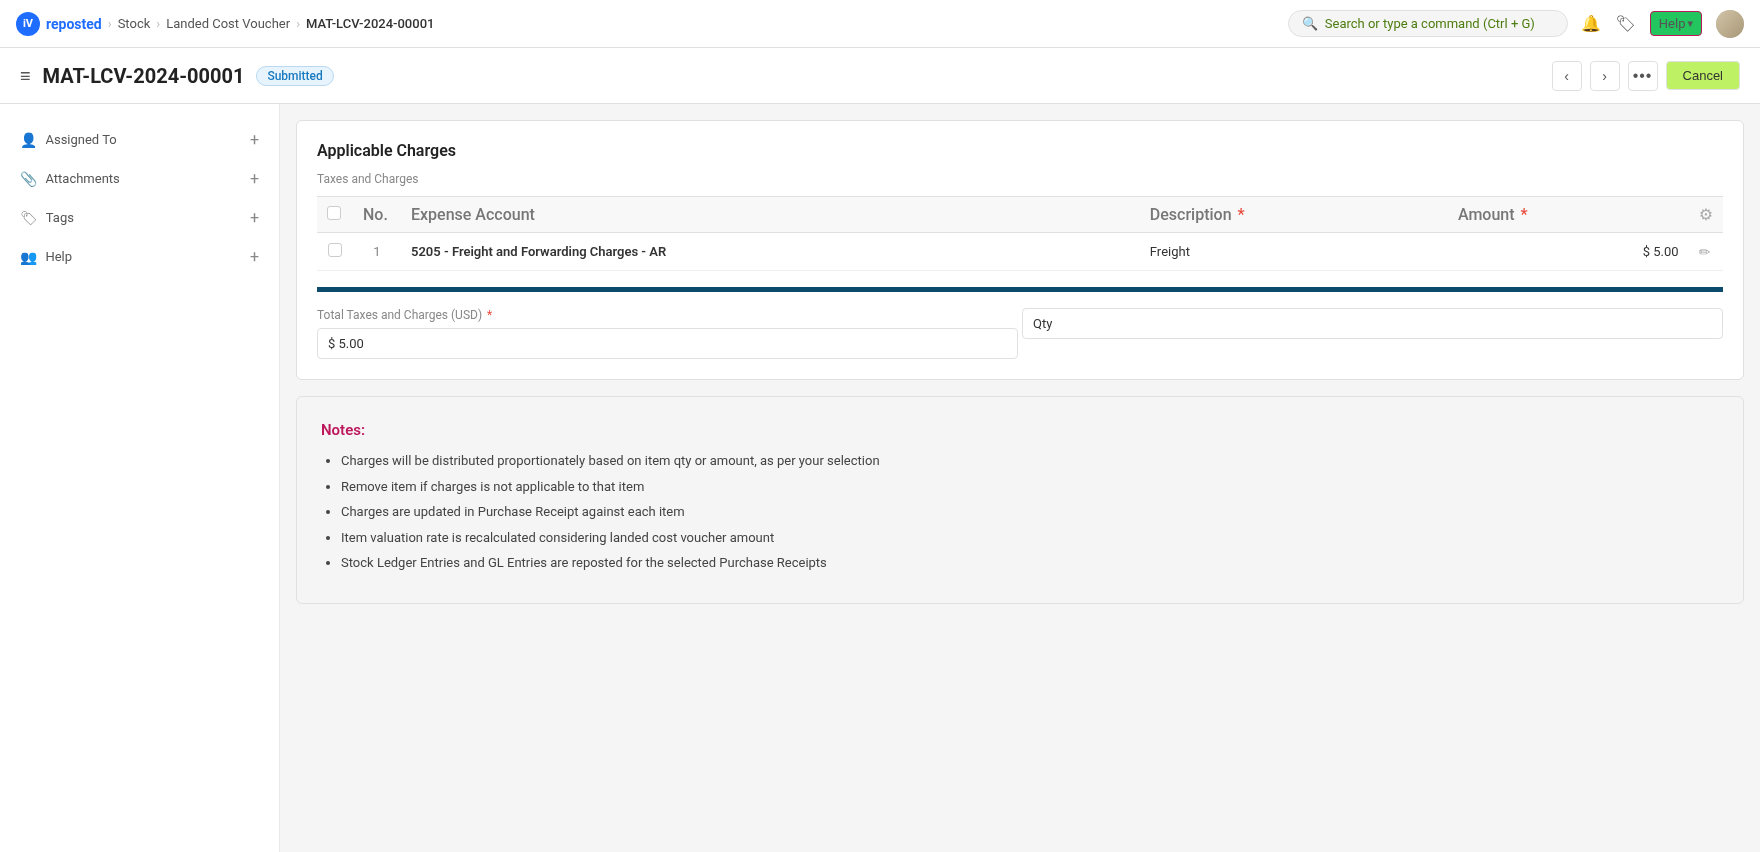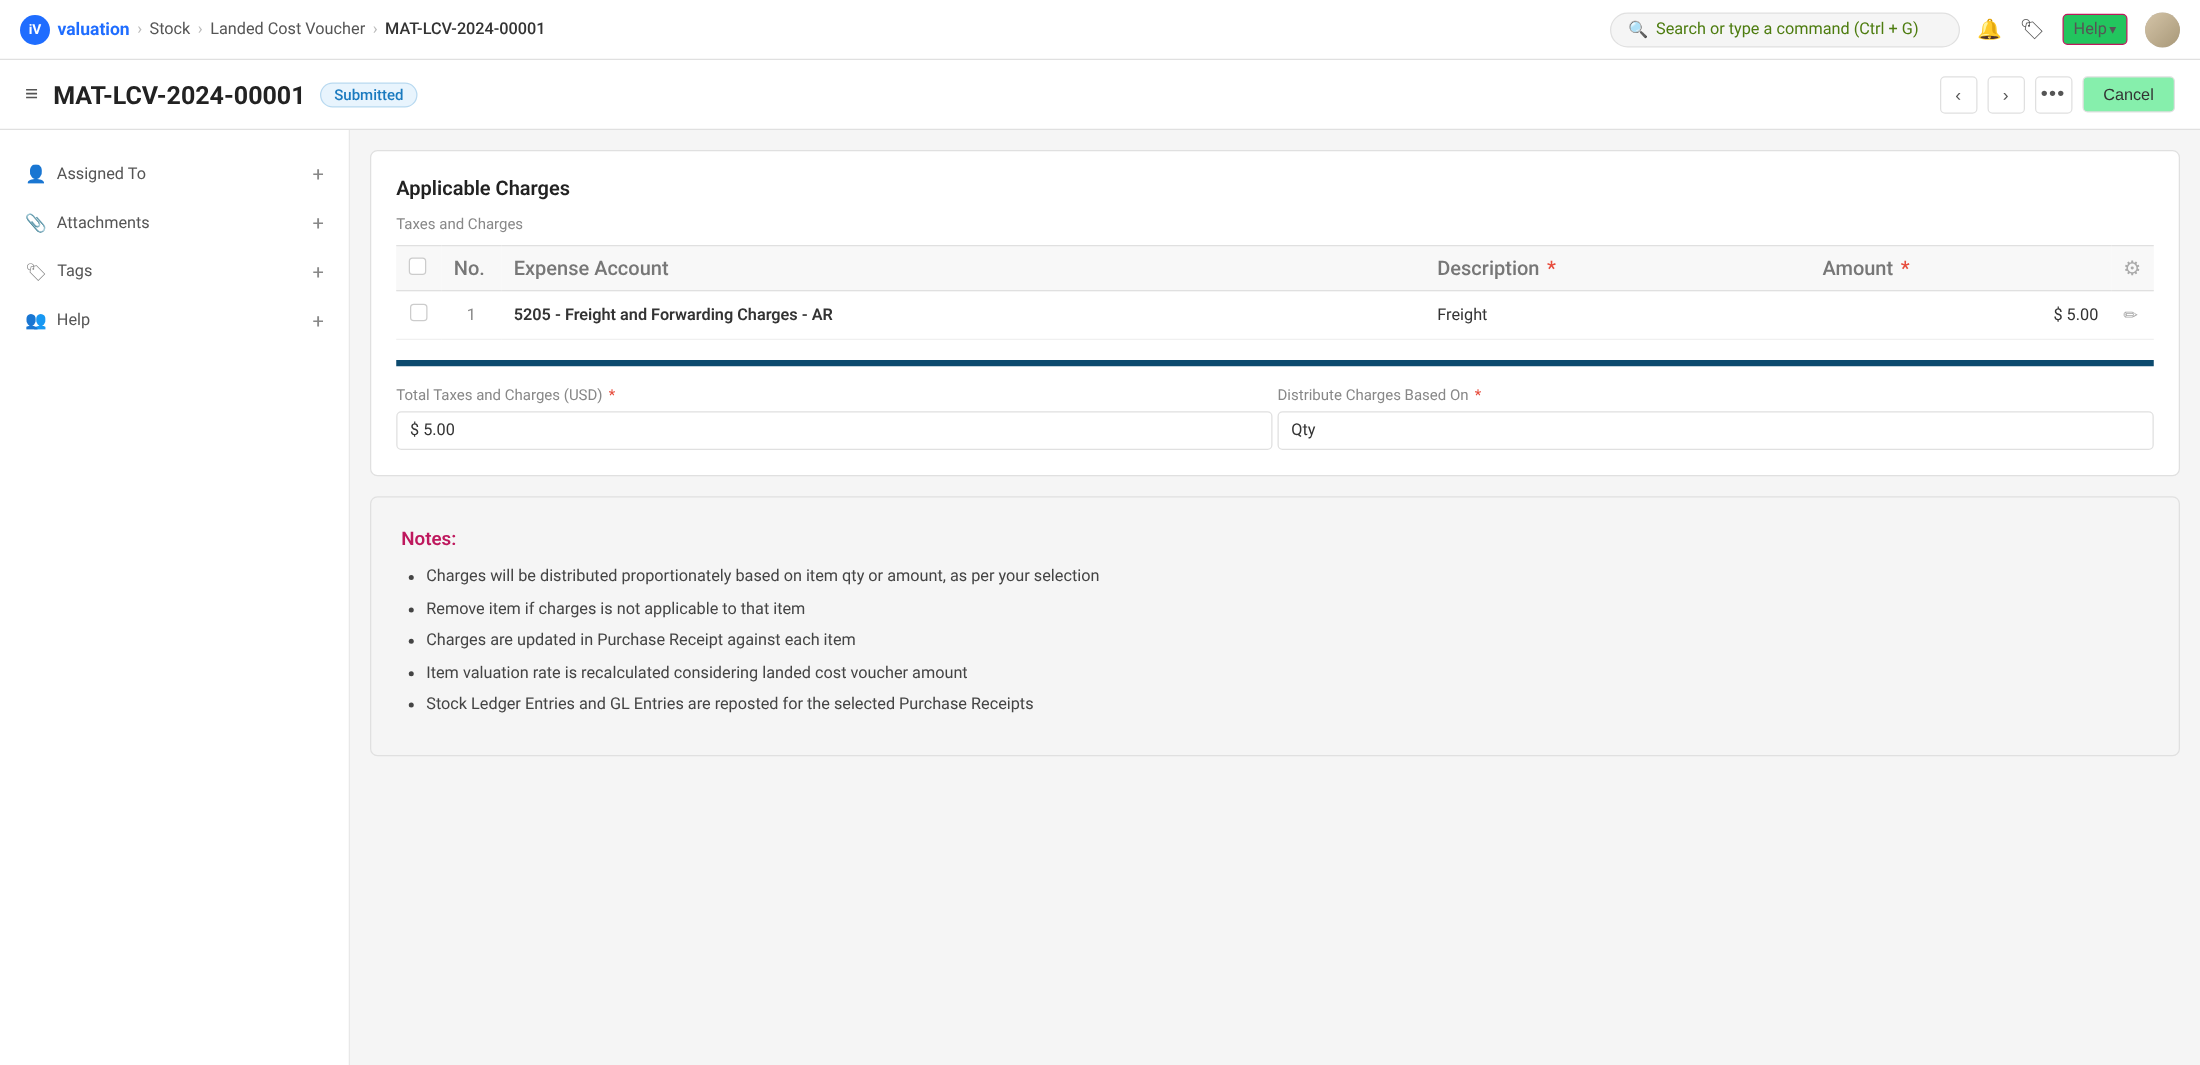--- a/index.html
+++ b/index.html
@@ -65,21 +65,21 @@
       background: #fff; display: flex; align-items: center; justify-content: center;
       cursor: pointer; color: #555; font-size: 14px;
     }
     .more-btn {
       width: 30px; height: 30px; border: 1px solid #e0e0e0; border-radius: 4px;
       background: #fff; display: flex; align-items: center; justify-content: center;
       cursor: pointer; color: #555; font-size: 16px; letter-spacing: 1px;
     }
     .cancel-btn {
       padding: 6px 16px; border: 1px solid #e0e0e0; border-radius: 4px;
-      background: #86efac; cursor: pointer; font-size: 13px; color: #333;
+      background: #bef264; cursor: pointer; font-size: 13px; color: #333;
     }
 
     
     .main-layout { display: flex; height: calc(100vh - 104px); overflow: hidden; }
 
     
     .sidebar {
       width: 280px; min-width: 280px; background: #fff; border-right: 1px solid #e8e8e8;
       padding: 16px 0;
     }
@@ -145,21 +145,21 @@
   </style>
 </head>
 <body>
 
 <nav class="top-nav">
   <div class="nav-left">
     <div class="nav-brand">
       <div class="nav-brand-icon">
         <span>iV</span>
       </div>
-      <span class="nav-brand-text">valuation</span>
+      <span class="nav-brand-text">reposted</span>
     </div>
     <span class="nav-separator">›</span>
     <a class="nav-link">Stock</a>
     <span class="nav-separator">›</span>
     <a class="nav-link">Landed Cost Voucher</a>
     <span class="nav-separator">›</span>
     <span class="nav-current">MAT-LCV-2024-00001</span>
   </div>
   <div class="nav-right">
     <div class="search-box">
@@ -264,24 +264,20 @@
 
       <div class="summary-section">
         <div class="field-group">
           <div class="field-label">
             <span>Total Taxes and Charges (USD)</span>
             <span class="required"> *</span>
           </div>
           <div class="field-value">$ 5.00</div>
         </div>
         <div class="field-group">
-          <div class="field-label">
-            <span>Distribute Charges Based On</span>
-            <span class="required"> *</span>
-          </div>
           <div class="field-value">Qty</div>
         </div>
       </div>
     </div>
 
     <div class="card" style="background:#f5f5f5; padding: 24px;">
       <div class="notes-title">Notes:</div>
       <ul class="notes-list">
         <li>Charges will be distributed proportionately based on item qty or amount, as per your selection</li>
         <li>Remove item if charges is not applicable to that item</li>

